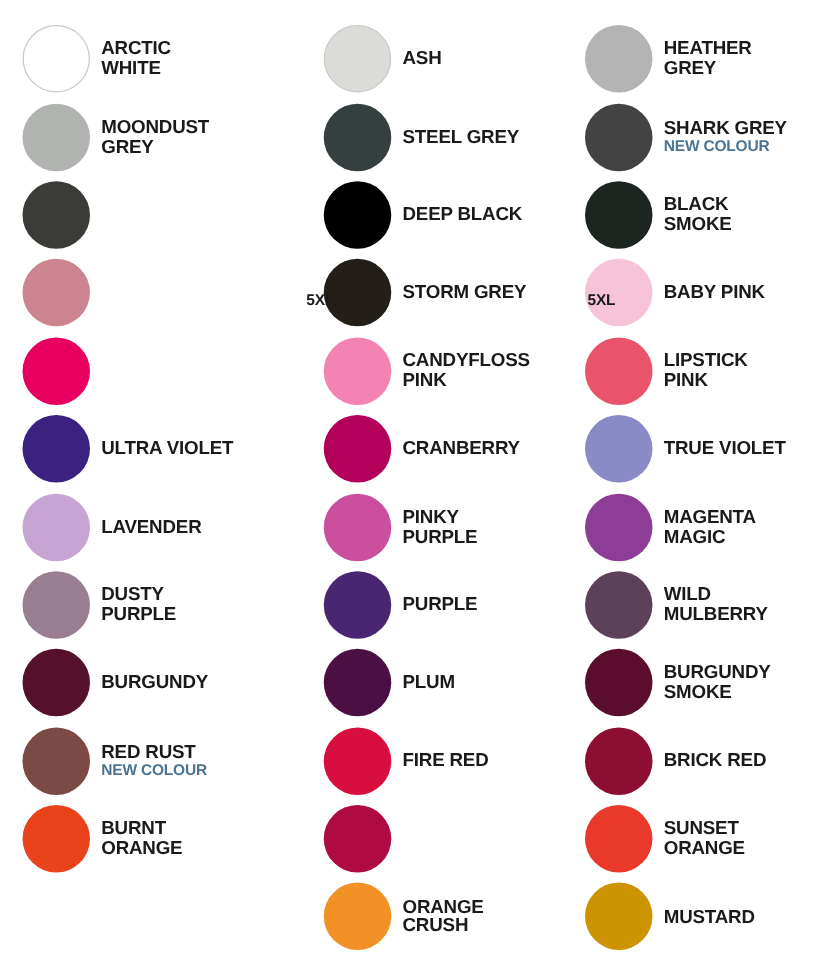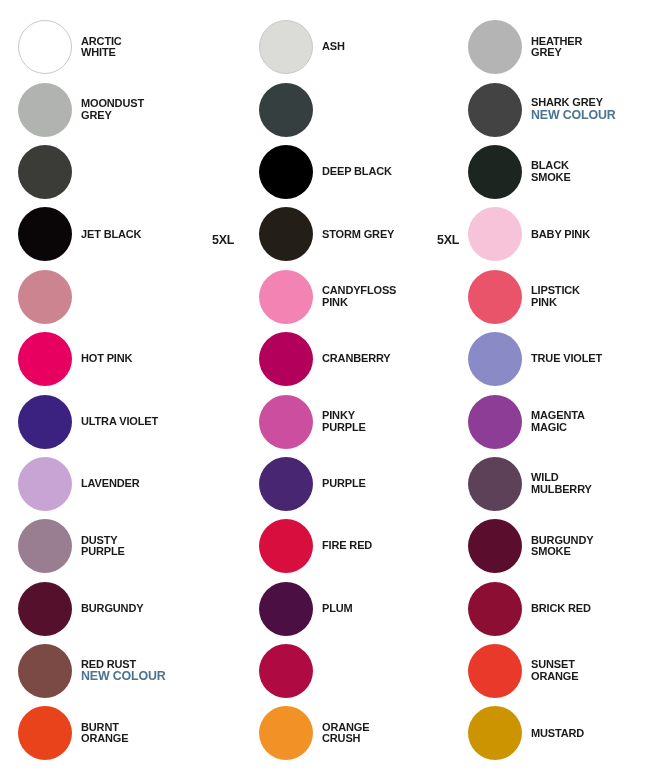--- a/index.html
+++ b/index.html
@@ -49,21 +49,21 @@
 
   .swatch-text {
     flex: 1 1 auto;
     padding-left: 9px;
     line-height: 1.06;
   }
 
   .swatch-name {
     display: block;
     font-family: "Liberation Sans", sans-serif;
-    font-size: 11px;
+    font-size: 15px;
     font-weight: bold;
     letter-spacing: -0.15px;
     color: #1a1a1a;
     text-transform: uppercase;
     white-space: pre-line;
   }
 
   .swatch-new {
     display: block;
     font-family: "Liberation Sans", sans-serif;
@@ -75,20 +75,21 @@
   }
   .swatch-new:empty { display: none; }
 
   .size-note {
     position: absolute;
     font-family: "Liberation Sans", sans-serif;
     font-size: 12.4px;
     font-weight: bold;
     color: #1a1a1a;
     letter-spacing: -0.15px;
+    margin-left: 33px;
   }
   #size-note-1 { left: 212px; top: 233px; }
   #size-note-2 { left: 437px; top: 233px; }
 </style>
 </head>
 <body>
 
 <div id="swatch-chart">
 
   <div class="swatch-column" id="column-1">
@@ -103,33 +104,24 @@
         <div class="swatch-dot" style="background: rgb(177, 179, 177);"></div>
         <div class="swatch-text">
           <span class="swatch-name">MOONDUST
 GREY</span>
         </div>
       </div>
       <div class="swatch-row">
         <div class="swatch-dot" style="background: rgb(59, 59, 56);"></div>
       </div>
       <div class="swatch-row">
-        <div class="swatch-dot" style="background: rgb(10, 6, 7);"></div>
-        <div class="swatch-text">
-          <span class="swatch-name">JET BLACK</span>
-        </div>
-      </div>
-      <div class="swatch-row">
         <div class="swatch-dot" style="background: rgb(205, 132, 145);"></div>
       </div>
       <div class="swatch-row">
         <div class="swatch-dot" style="background: rgb(232, 0, 96);"></div>
-        <div class="swatch-text">
-          <span class="swatch-name">HOT PINK</span>
-        </div>
       </div>
       <div class="swatch-row">
         <div class="swatch-dot" style="background: rgb(59, 34, 128);"></div>
         <div class="swatch-text">
           <span class="swatch-name">ULTRA VIOLET</span>
         </div>
       </div>
       <div class="swatch-row">
         <div class="swatch-dot" style="background: rgb(199, 164, 212);"></div>
         <div class="swatch-text">
@@ -166,20 +158,23 @@
     </div>
   <div class="swatch-column" id="column-2">
       <div class="swatch-row">
         <div class="swatch-dot" style="background: rgb(219, 219, 216); border: 1px solid rgb(201, 201, 201);"></div>
         <div class="swatch-text">
           <span class="swatch-name">ASH</span>
         </div>
       </div>
       <div class="swatch-row">
         <div class="swatch-dot" style="background: rgb(54, 63, 64);"></div>
+        <div class="swatch-text">
+          <span class="swatch-name">STEEL GREY</span>
+        </div>
       </div>
       <div class="swatch-row">
         <div class="swatch-dot" style="background: rgb(0, 0, 0);"></div>
         <div class="swatch-text">
           <span class="swatch-name">DEEP BLACK</span>
         </div>
       </div>
       <div class="swatch-row">
         <div class="swatch-dot" style="background: rgb(35, 30, 23);"></div>
         <div class="swatch-text">
@@ -206,29 +201,29 @@
 PURPLE</span>
         </div>
       </div>
       <div class="swatch-row">
         <div class="swatch-dot" style="background: rgb(72, 38, 113);"></div>
         <div class="swatch-text">
           <span class="swatch-name">PURPLE</span>
         </div>
       </div>
       <div class="swatch-row">
+        <div class="swatch-dot" style="background: rgb(76, 15, 68);"></div>
+        <div class="swatch-text">
+          <span class="swatch-name">PLUM</span>
+        </div>
+      </div>
+      <div class="swatch-row">
         <div class="swatch-dot" style="background: rgb(216, 14, 62);"></div>
         <div class="swatch-text">
           <span class="swatch-name">FIRE RED</span>
-        </div>
-      </div>
-      <div class="swatch-row">
-        <div class="swatch-dot" style="background: rgb(76, 15, 68);"></div>
-        <div class="swatch-text">
-          <span class="swatch-name">PLUM</span>
         </div>
       </div>
       <div class="swatch-row">
         <div class="swatch-dot" style="background: rgb(176, 10, 66);"></div>
       </div>
       <div class="swatch-row">
         <div class="swatch-dot" style="background: rgb(242, 145, 37);"></div>
         <div class="swatch-text">
           <span class="swatch-name">ORANGE
 CRUSH</span>

